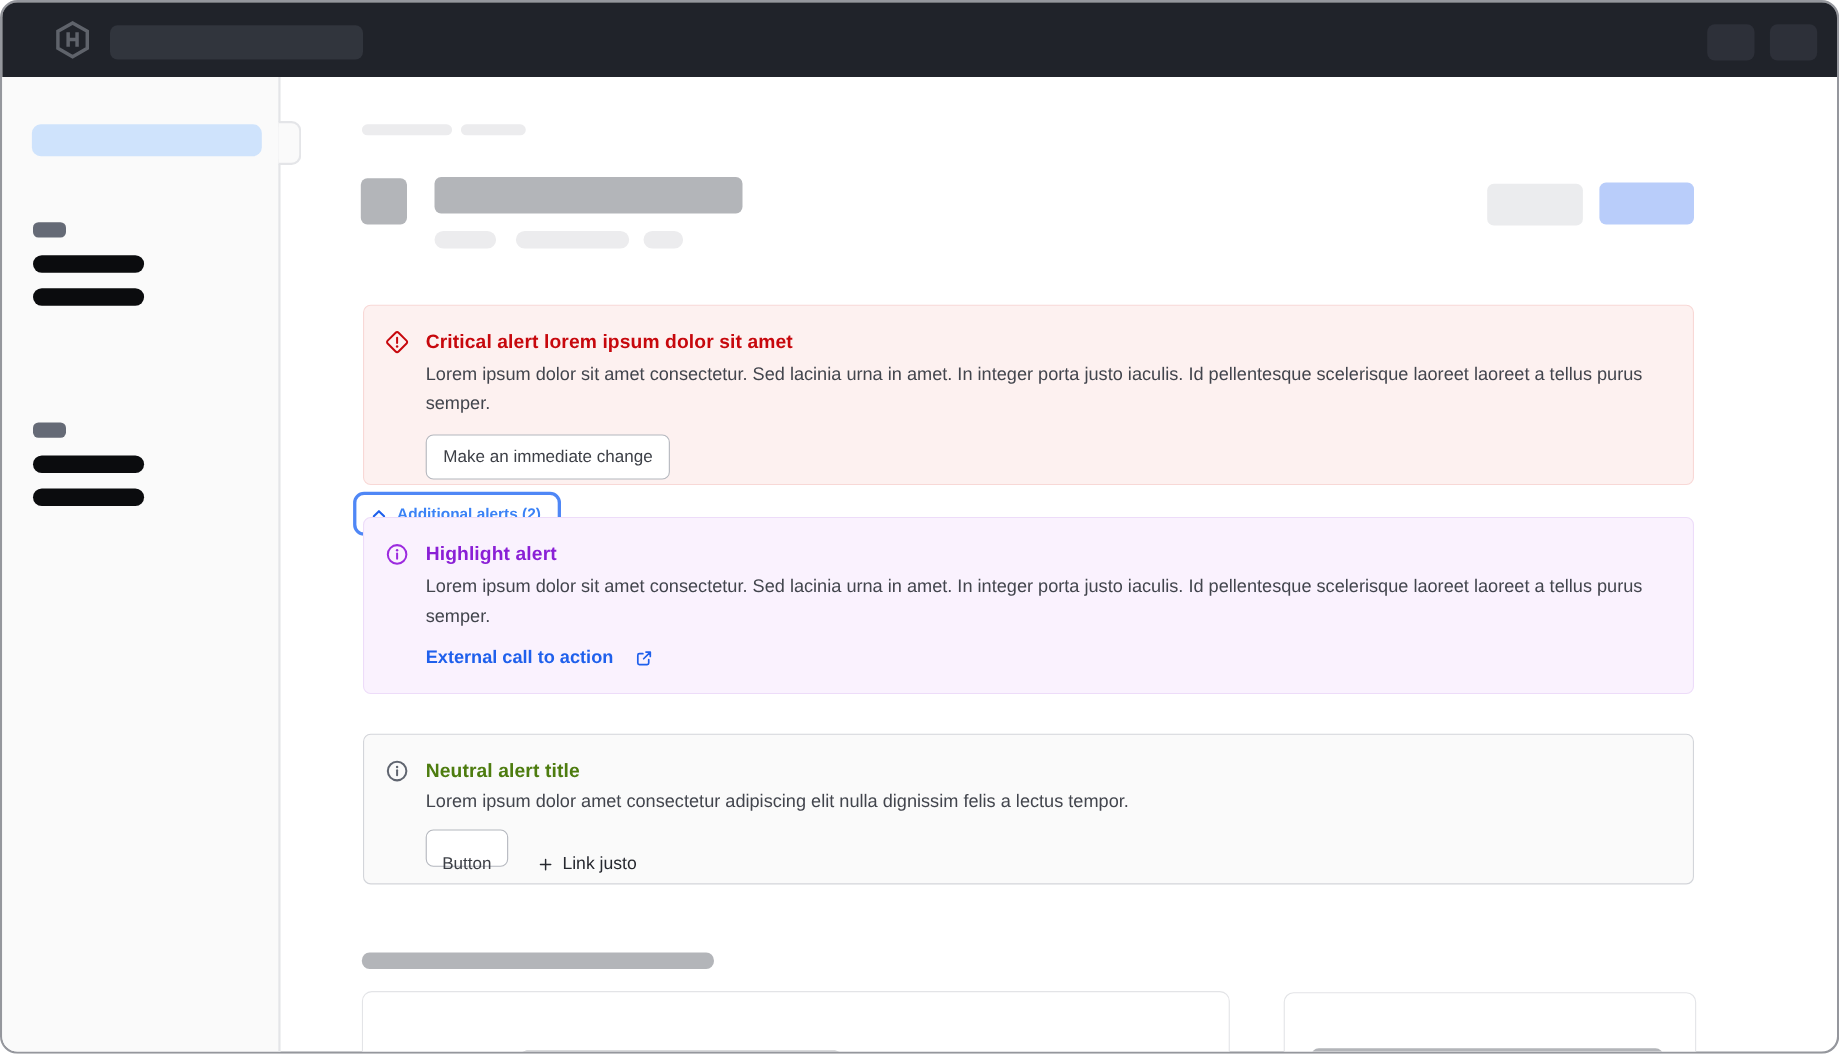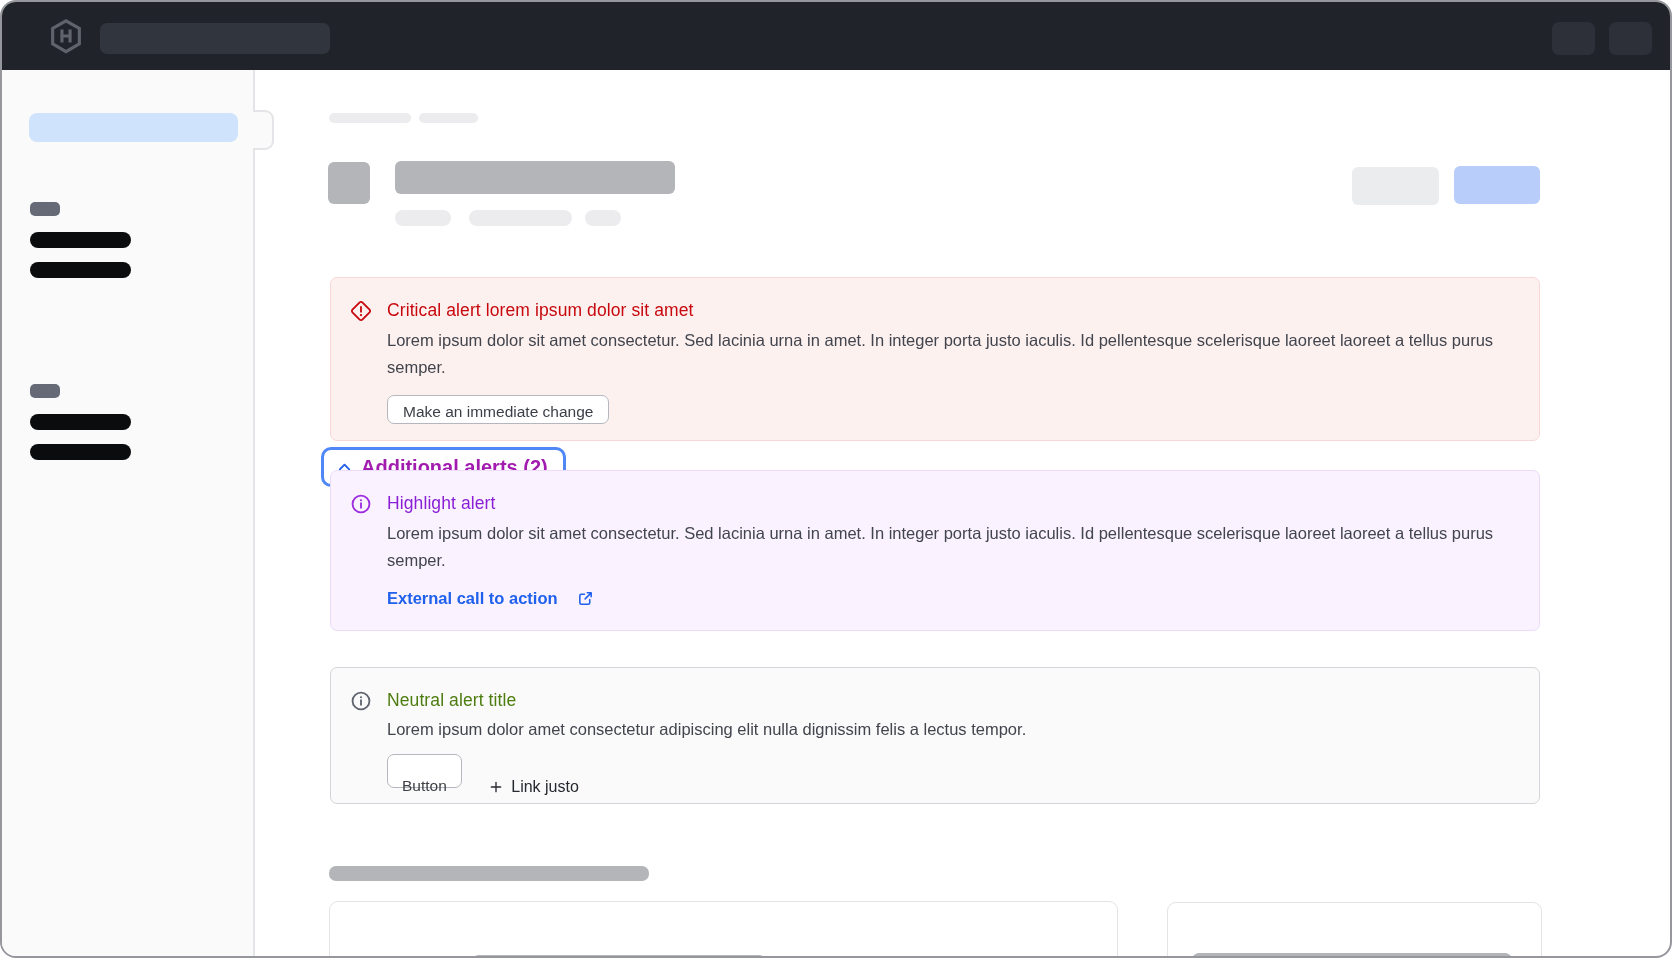--- a/index.html
+++ b/index.html
@@ -35,56 +35,56 @@
   .avatar-sq { position:absolute; left:326px; top:160px; width:42px; height:42px; background:#b3b5b9; border-radius:6px; }
   .title-bar { position:absolute; left:393px; top:159px; width:280px; height:33px; background:#b3b5b9; border-radius:6px; }
   .meta-pill { position:absolute; top:208px; height:16px; background:#ececee; border-radius:8px; }
   .hd-btn { position:absolute; top:165px; height:38px; border-radius:6px; }
   .hd-btn.gray { left:1350px; width:87px; background:#ebecee; }
   .hd-btn.blue { left:1452px; top:164px; width:86px; background:#b9cdfa; }
 
   
   .alert { position:absolute; left:328px; width:1210px; border-radius:7px; padding:21px 24px 0 56px; }
   .alert .a-icon { position:absolute; left:19px; top:22px; width:22px; height:22px; }
-  .alert h2 { font-size:17.5px; line-height:22px; font-weight:400; letter-spacing:.1px; }
+  .alert h2 { font-size:17.5px; line-height:22px; font-weight:700; letter-spacing:.1px; }
   .alert p { font-size:16.5px; line-height:27px; color:#42454d; margin-top:6px; max-width:1122px; }
 
   .alert.critical { top:275px; height:164px; background:#fdf1f0; border:1px solid #f8d8d6; }
   .alert.critical h2, .alert.critical .a-icon { color:#c7080d; }
 
   .alert.highlight { top:468px; height:161px; background:#faf2fe; border:1px solid #eddcf9; }
   .alert.highlight h2 { color:#8a1fd6; }
   .alert.highlight .a-icon { color:#9c2bdf; }
 
   .alert.neutral { top:665px; height:137px; background:#fafafa; border:1px solid #d3d5da; }
   .alert.neutral h2 { color:#4d7c0f; }
   .alert.neutral .a-icon { color:#606570; }
   .alert.neutral p { margin-top:5px; }
 
   .btn-secondary {
-    display:inline-block; margin-top:14px; padding:0 15px; height:29px; line-height:31px;
+    display:inline-block; margin-top:14px; padding:0 15px; height:41px; line-height:31px;
     background:#fff; border:1px solid #b4b7be; border-radius:7px;
     font-size:15.5px; color:#3c3f46; font-family:inherit; cursor:pointer;
   }
   .alert.neutral .btn-secondary { margin-top:11px; height:31px; line-height:29px; padding:16px 14px; }
 
   .ext-link { display:inline-flex; align-items:center; gap:19px; margin-top:15px;
     font-size:16.5px; font-weight:700; color:#1f60ec; text-decoration:none; }
   .ext-link svg { width:17px; height:17px; }
 
   .plain-link { display:inline-flex; align-items:center; gap:7px; margin-left:22px;
     font-size:16px; font-weight:500; color:#26282f; text-decoration:none; vertical-align:middle; }
   .plain-link svg { width:16px; height:16px; }
 
   
   .toggle { position:absolute; left:319px; top:445px; height:40px;
     display:inline-flex; align-items:center; gap:9px; padding:0 15px 0 13px;
     background:#fff; border:3.5px solid #4f87f6; border-radius:10px; cursor:pointer; }
   .toggle svg { width:15px; height:15px; color:#1f60ec; }
-  .toggle span { font-size:20px; font-weight:700; color:#a21caf; }
+  .toggle span { font-size:14px; font-weight:700; color:#3b82f6; }
 
   
   .section-bar { position:absolute; left:327px; top:864px; width:320px; height:15px; background:#b3b5b9; border-radius:7px; }
   .card { position:absolute; background:#fff; border:1px solid #e3e4e7; border-radius:9px; }
   .card.left  { left:327px; top:899px; width:789px; height:120px; }
   .card.right { left:1165px; top:900px; width:375px; height:120px; }
   .card-bar { position:absolute; height:16px; background:#b3b5b9; border-radius:7px; }
   .card-bar.one { left:470px; top:953px; width:294px; }
   .card-bar.two { left:1190px; top:951px; width:320px; }
 </style>

